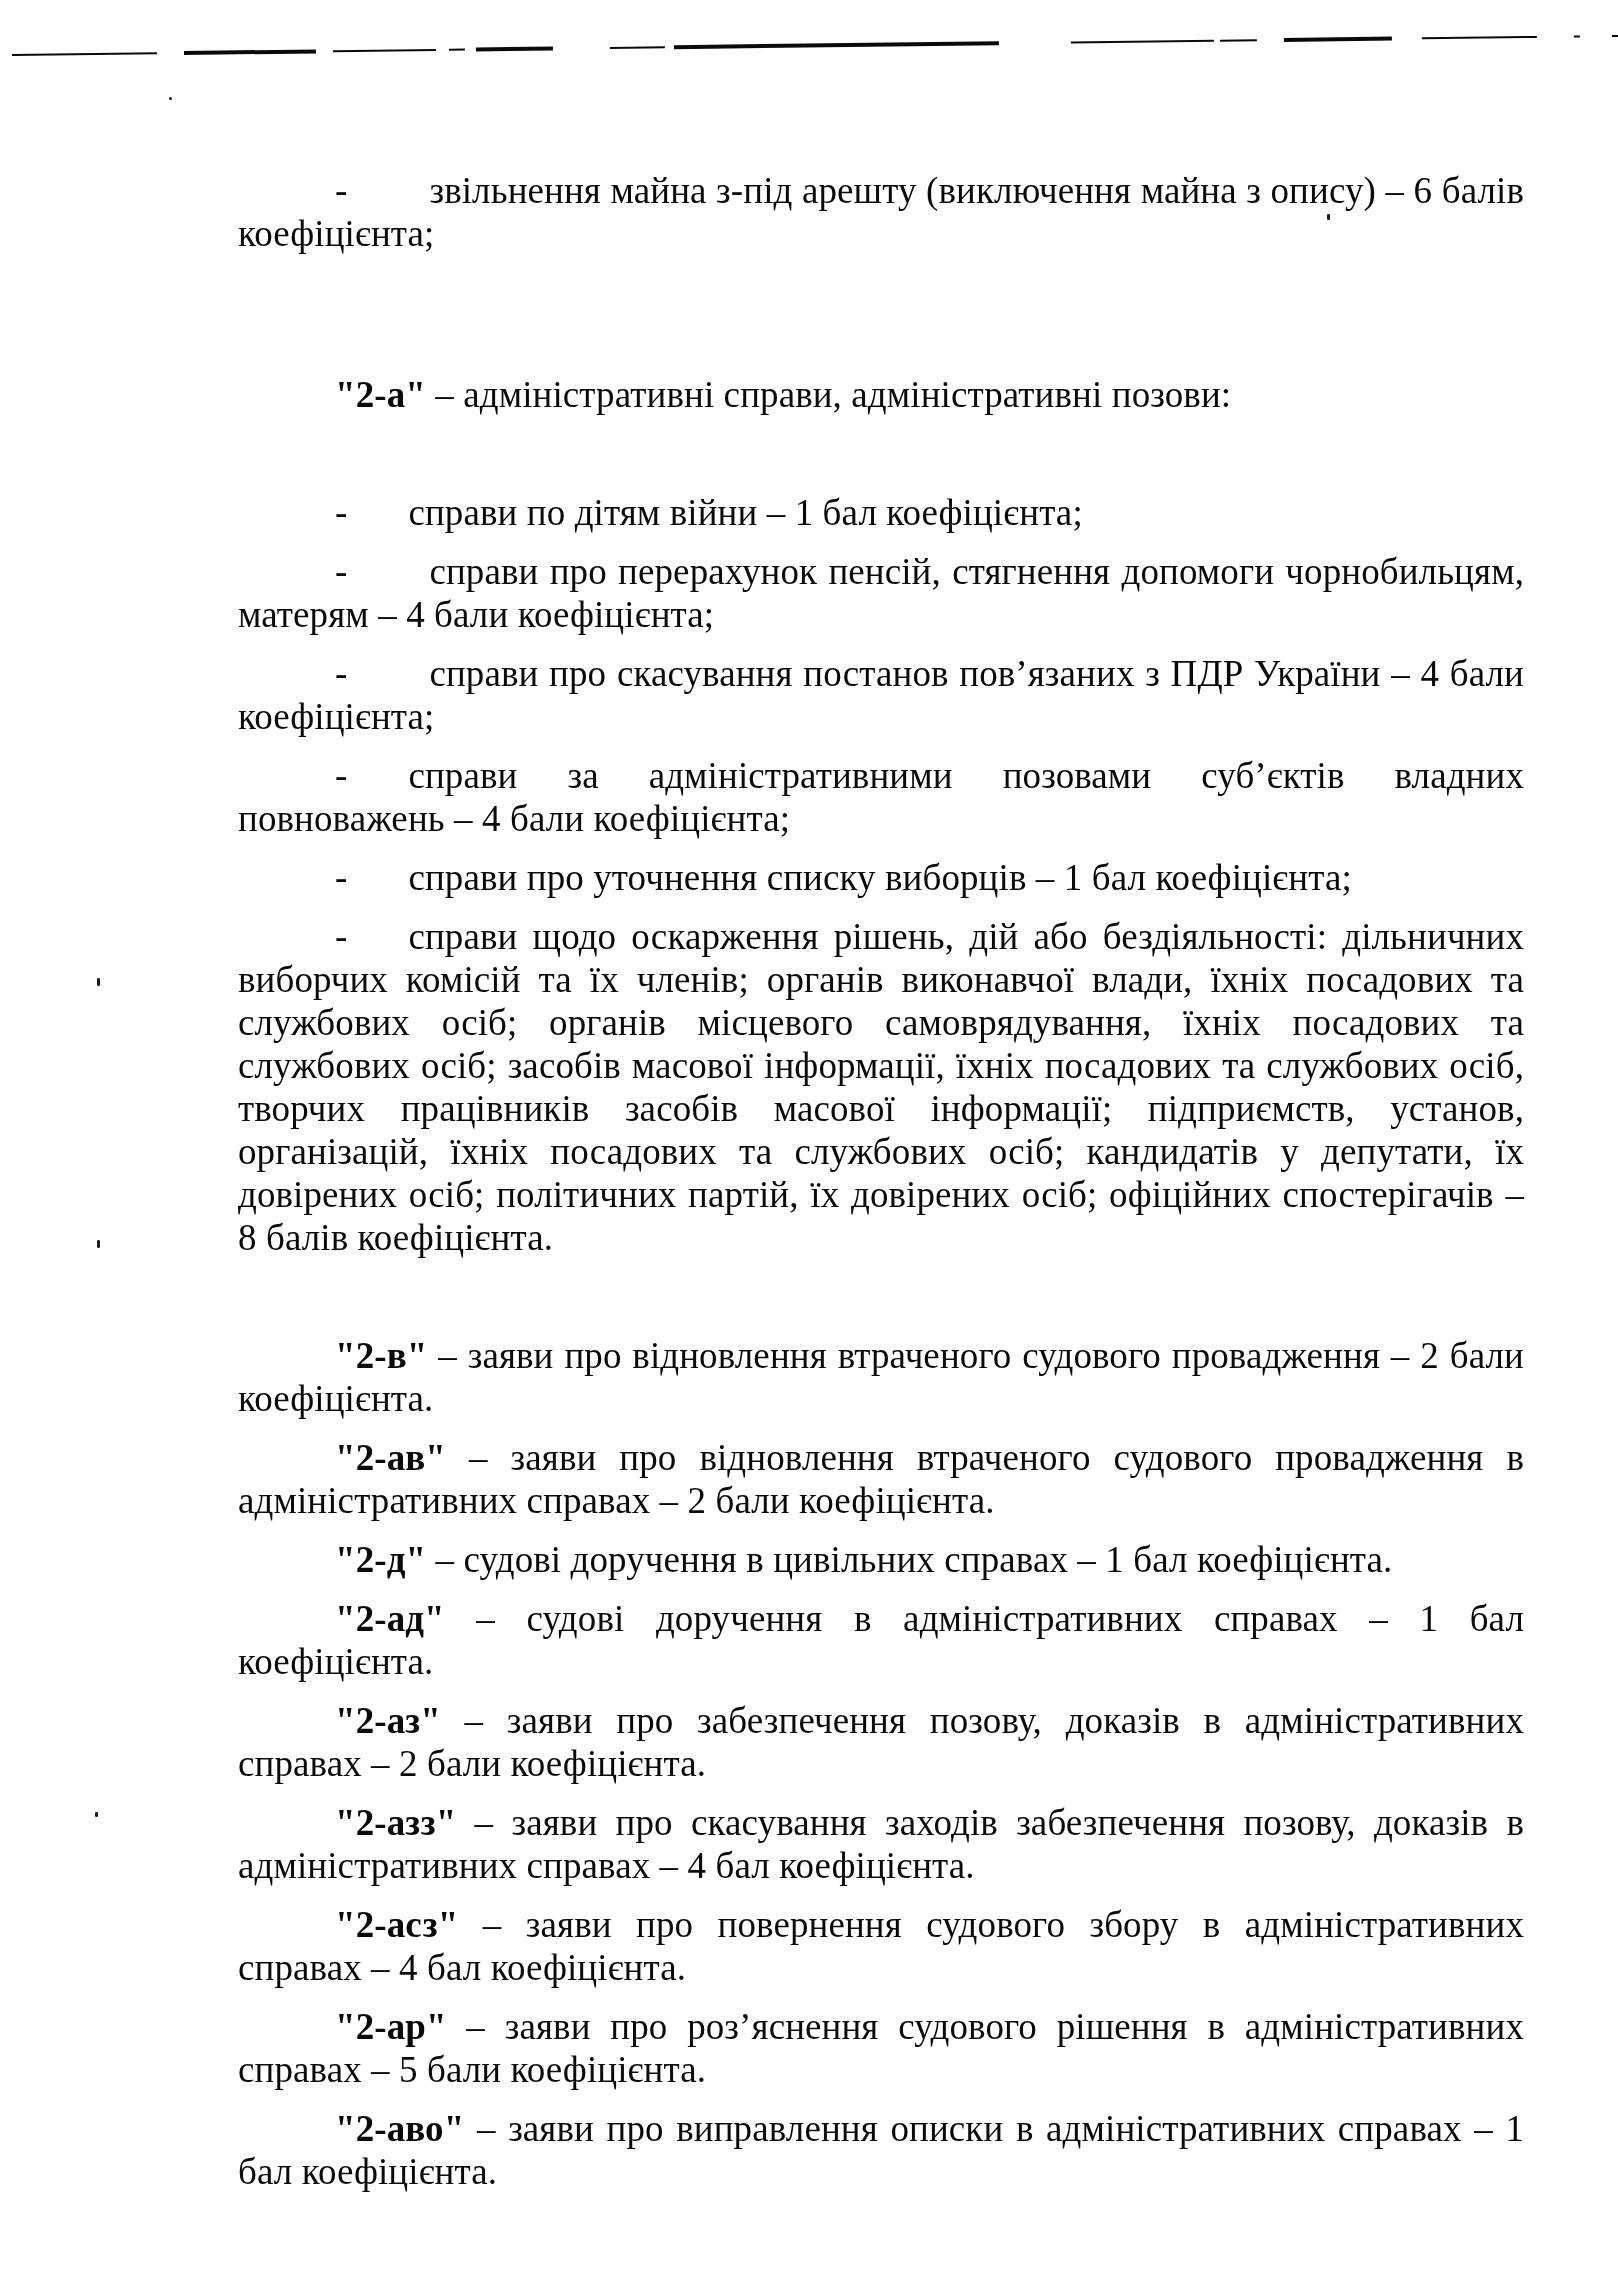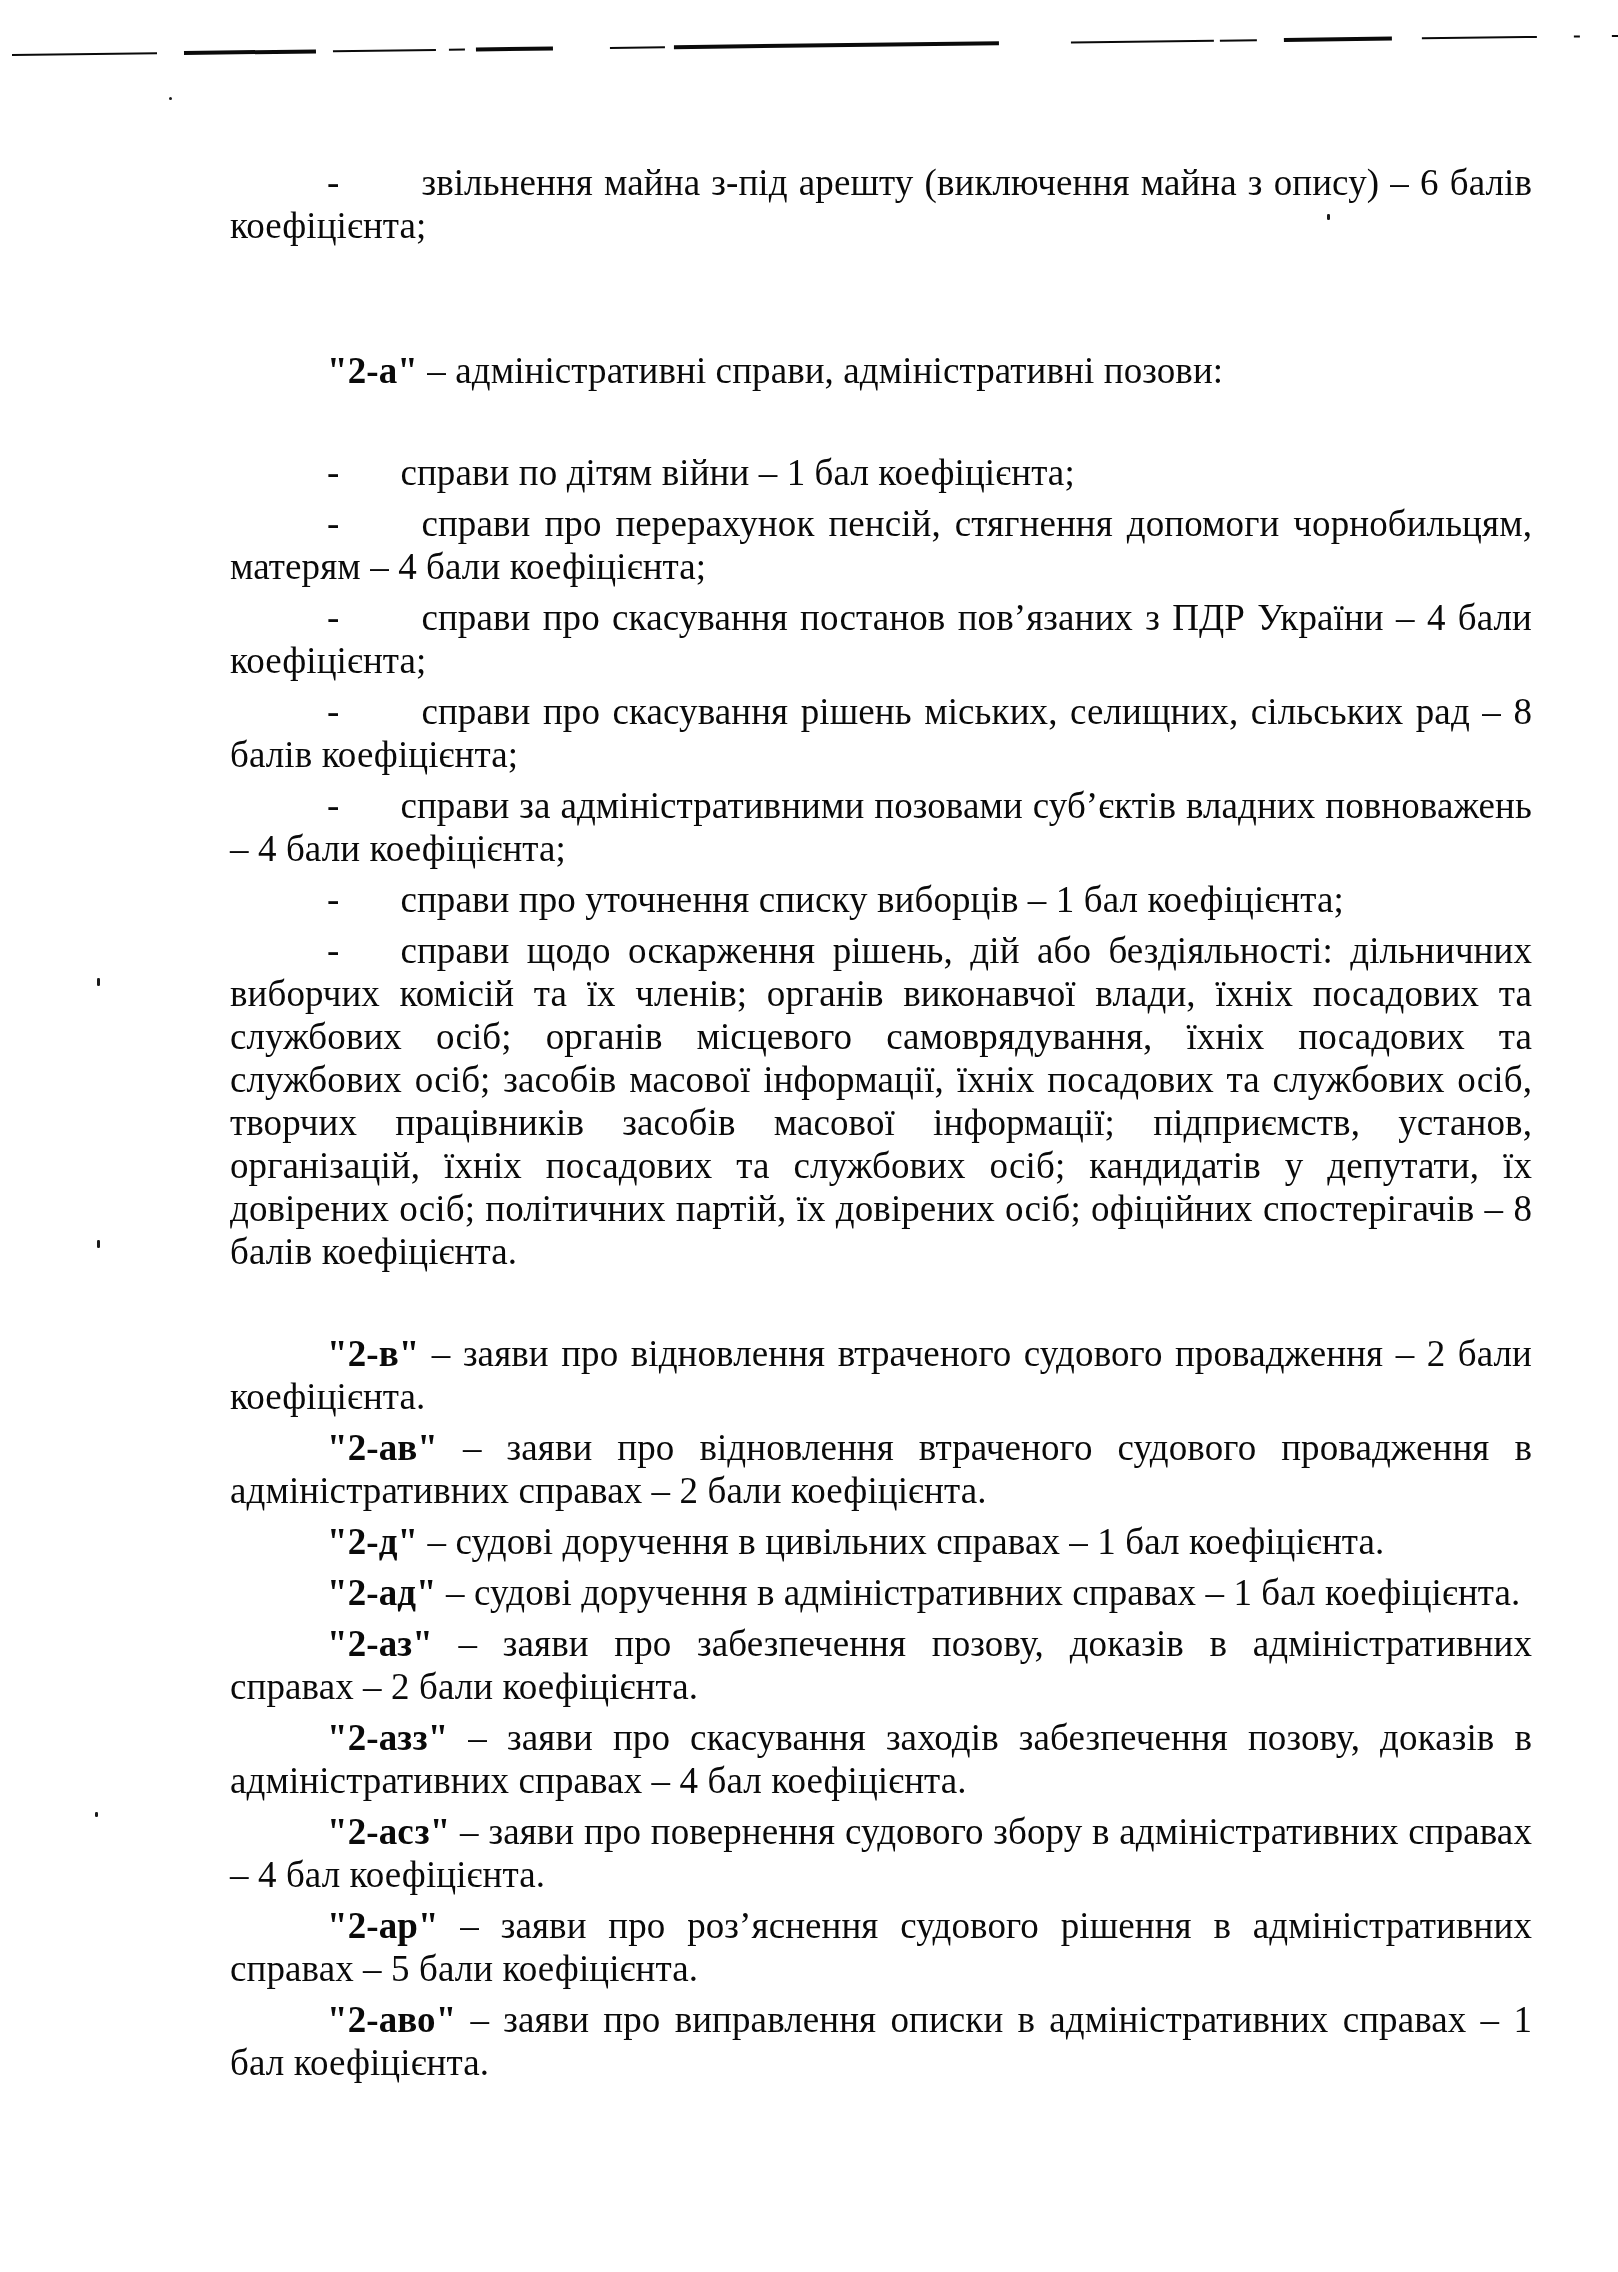--- a/index.html
+++ b/index.html
@@ -22,21 +22,21 @@
   }
   .scanline i.t{height:3.9px;}
   .scanline i.g{background:transparent;height:0.6px;}
   
   .doc{
     position:absolute;left:222px;top:153px;width:1318px;
     font-size:37px;line-height:43px;
     text-align:justify;
     letter-spacing:0.1px;
   }
-  .doc p{margin:8px;padding:0;}
+  .doc p{margin:16px;padding:0;}
   .doc p.bullet,.doc p.head,.doc p.item,.doc p.para{text-indent:97px;}
   .dash{font-weight:400;}
   .gap{display:inline-block;width:61px;}
   .gap.wide{display:inline-block;width:82px;}
   .spacer{height:43px;}
   b{font-weight:700;}
   
   .speck{position:absolute;background:#1a1a1a;border-radius:50%;}
 </style>
 </head>
@@ -66,21 +66,20 @@
 
     <div class="spacer"></div>
 
     <p class="bullet"><span class="dash">-</span><span class="gap"></span><span>справи по дітям війни – 1 бал коефіцієнта;</span></p>
 
     <p class="bullet"><span class="dash">-</span><span class="gap wide"></span><span>справи про перерахунок пенсій, стягнення допомоги чорнобильцям, матерям – 4 бали коефіцієнта;</span></p>
 
     <p class="bullet"><span class="dash">-</span><span class="gap wide"></span><span>справи про скасування постанов пов’язаних з ПДР України – 4 бали коефіцієнта;</span></p>
 
 
-    <p class="bullet"><span class="dash">-</span><span class="gap wide"></span><span>справи про скасування рішень міських, селищних, сільських рад – 8 балів коефіцієнта;</span></p>
 
     <p class="bullet"><span class="dash">-</span><span class="gap"></span><span>справи за адміністративними позовами суб’єктів владних повноважень – 4 бали коефіцієнта;</span></p>
 
     <p class="bullet"><span class="dash">-</span><span class="gap"></span><span>справи про уточнення списку виборців – 1 бал коефіцієнта;</span></p>
 
     <p class="bullet"><span class="dash">-</span><span class="gap"></span><span>справи щодо оскарження рішень, дій або бездіяльності: дільничних виборчих комісій та їх членів; органів виконавчої влади, їхніх посадових та службових осіб; органів місцевого самоврядування, їхніх посадових та службових осіб; засобів масової інформації, їхніх посадових та службових осіб, творчих працівників засобів масової інформації; підприємств, установ, організацій, їхніх посадових та службових осіб; кандидатів у депутати, їх довірених осіб; політичних партій, їх довірених осіб; офіційних спостерігачів – 8 балів коефіцієнта.</span></p>
 
     <div class="spacer"></div>
 
     <p class="item"><b>"2-в"</b><span> – заяви про відновлення втраченого судового провадження – 2 бали коефіцієнта.</span></p>

